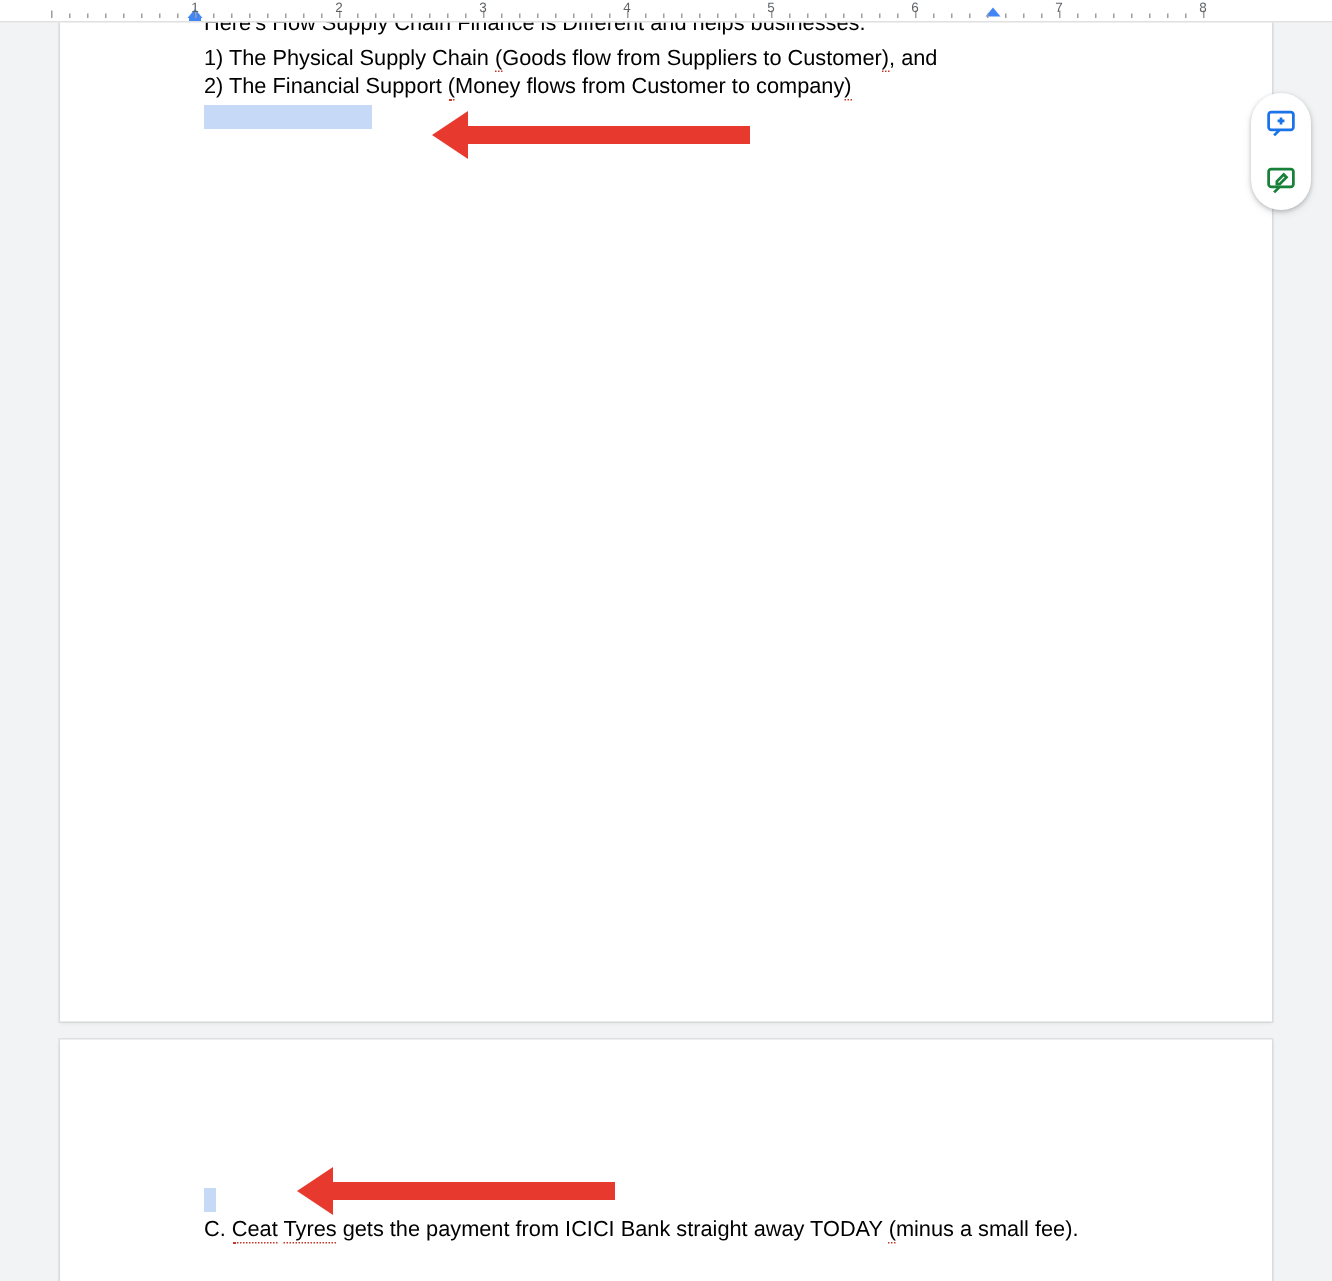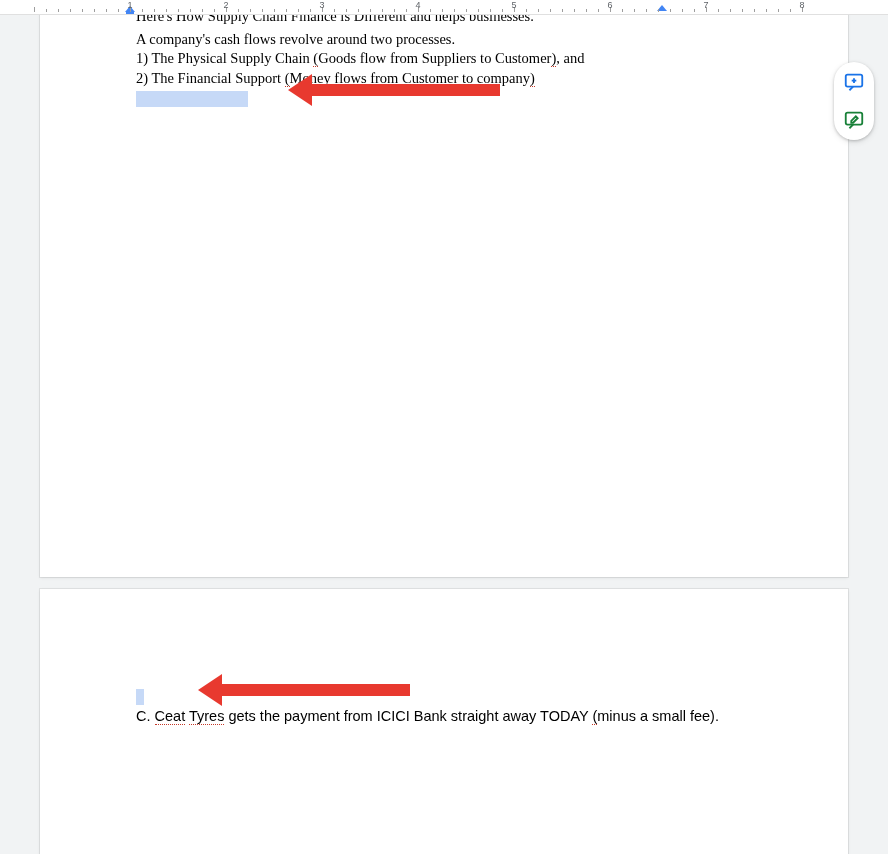--- a/index.html
+++ b/index.html
@@ -83,23 +83,22 @@
     padding-top: 0;
   }
   .page {
     background: #fff;
     width: 808px;
     margin: 0 auto;
     box-shadow: 0 0 0 1px rgba(0,0,0,0.07), 0 1px 3px rgba(0,0,0,0.08);
     position: relative;
   }
   .page1 {
-    height: 577px;
+    height: 681px;
     margin-bottom: 12px;
-    font-family: Liberation Serif, serif;
   }
   .page2 {
     height: 270px;
   }
   .page-content {
     padding: 0 96px;
     font-size: 14.5px;
     line-height: 1.35;
     color: #000;
     position: absolute;
@@ -247,21 +246,20 @@
       <div class="ruler-tick major" style="left: 768px;"></div>
       <div class="ruler-num" style="left: 768px;">8</div>
     </div>
 </div>
 
 <div class="pages-container">
 
   <div class="page page1">
     <div class="page-content">
       <div class="doc-line cutoff">Here's How Supply Chain Finance is Different and helps businesses.</div>
-      <div class="doc-line">A company's cash flows revolve around two processes.</div>
       <div class="doc-line">1) The Physical Supply Chain <span class="sp-under">(</span>Goods flow from Suppliers to Customer<span class="sp-under">)</span>, and</div>
       <div class="doc-line">2) The Financial Support <span class="sp-under">(</span>Money flows from Customer to company<span class="sp-under">)</span></div>
       <div class="doc-line"><span class="sel1"></span></div>
     </div>
     <div class="arrow" style="left:270px; top:84px; width:190px;"></div>
   </div>
 
   <div class="page page2">
     <div class="page-content">
       <div class="doc-line"><span class="sel2"></span></div>

